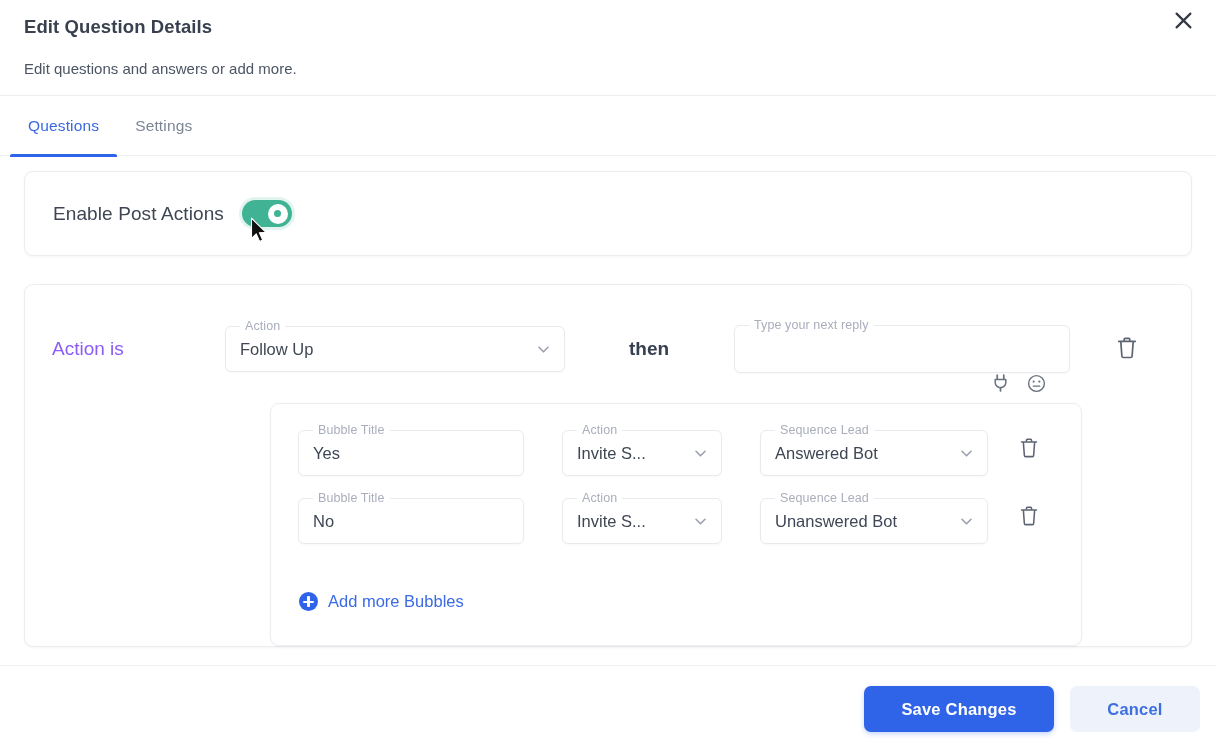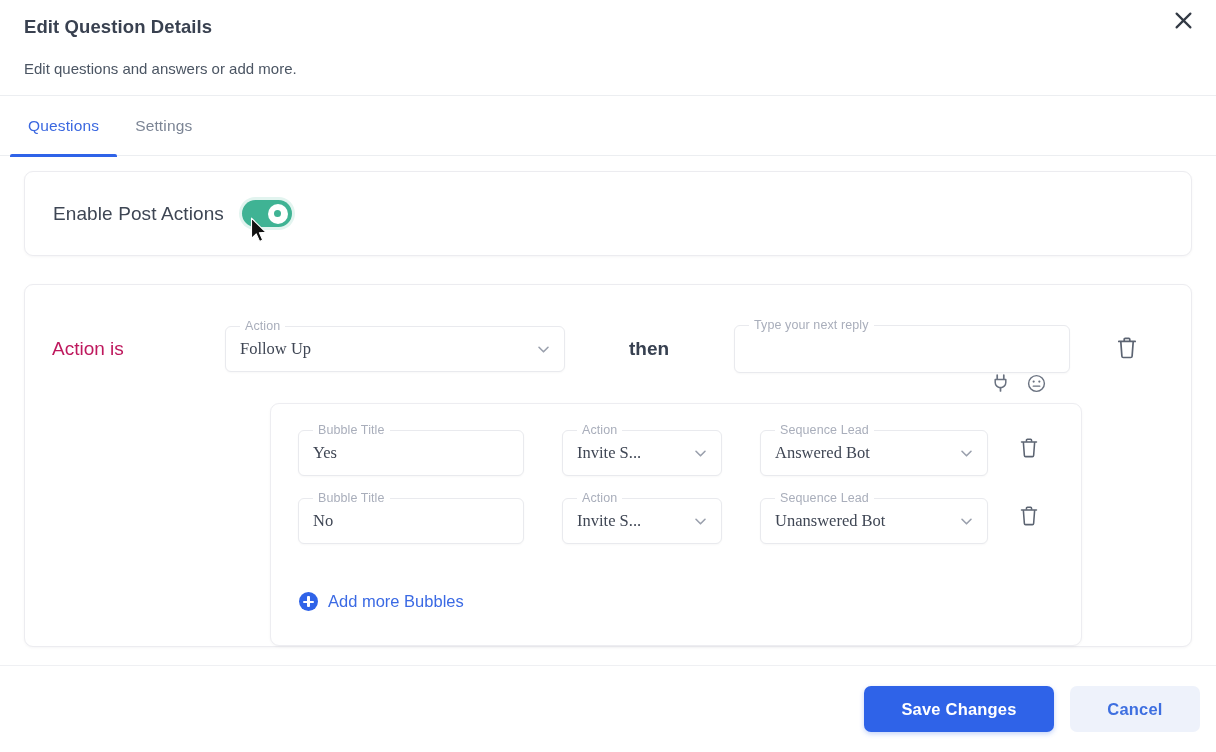--- a/index.html
+++ b/index.html
@@ -160,21 +160,21 @@
   .action-row {
     display: flex;
     align-items: center;
     padding: 28px 0 0 0;
     height: 100px;
   }
   .action-is-label {
     width: 200px;
     padding-left: 27px;
     font-size: 19px;
-    color: #be185d;
+    color: #8b5cf6;
     font-weight: 400;
   }
   .then-label {
     width: 105px;
     text-align: left;
     padding-left: 0px;
     font-size: 19px;
     font-weight: 700;
     color: #374050;
   }
@@ -209,21 +209,20 @@
     white-space: nowrap;
   }
   .field-value {
     font-size: 16.5px;
     color: #3f4654;
     font-weight: 400;
     white-space: nowrap;
     overflow: hidden;
     text-overflow: ellipsis;
     flex: 1 1 auto;
-    font-family: Liberation Serif, serif;
   }
   .chevron {
     flex: 0 0 auto;
     margin-left: 8px;
     color: #9aa0ad;
     display: flex;
     align-items: center;
   }
 
   .field-action-main { width: 340px; }

